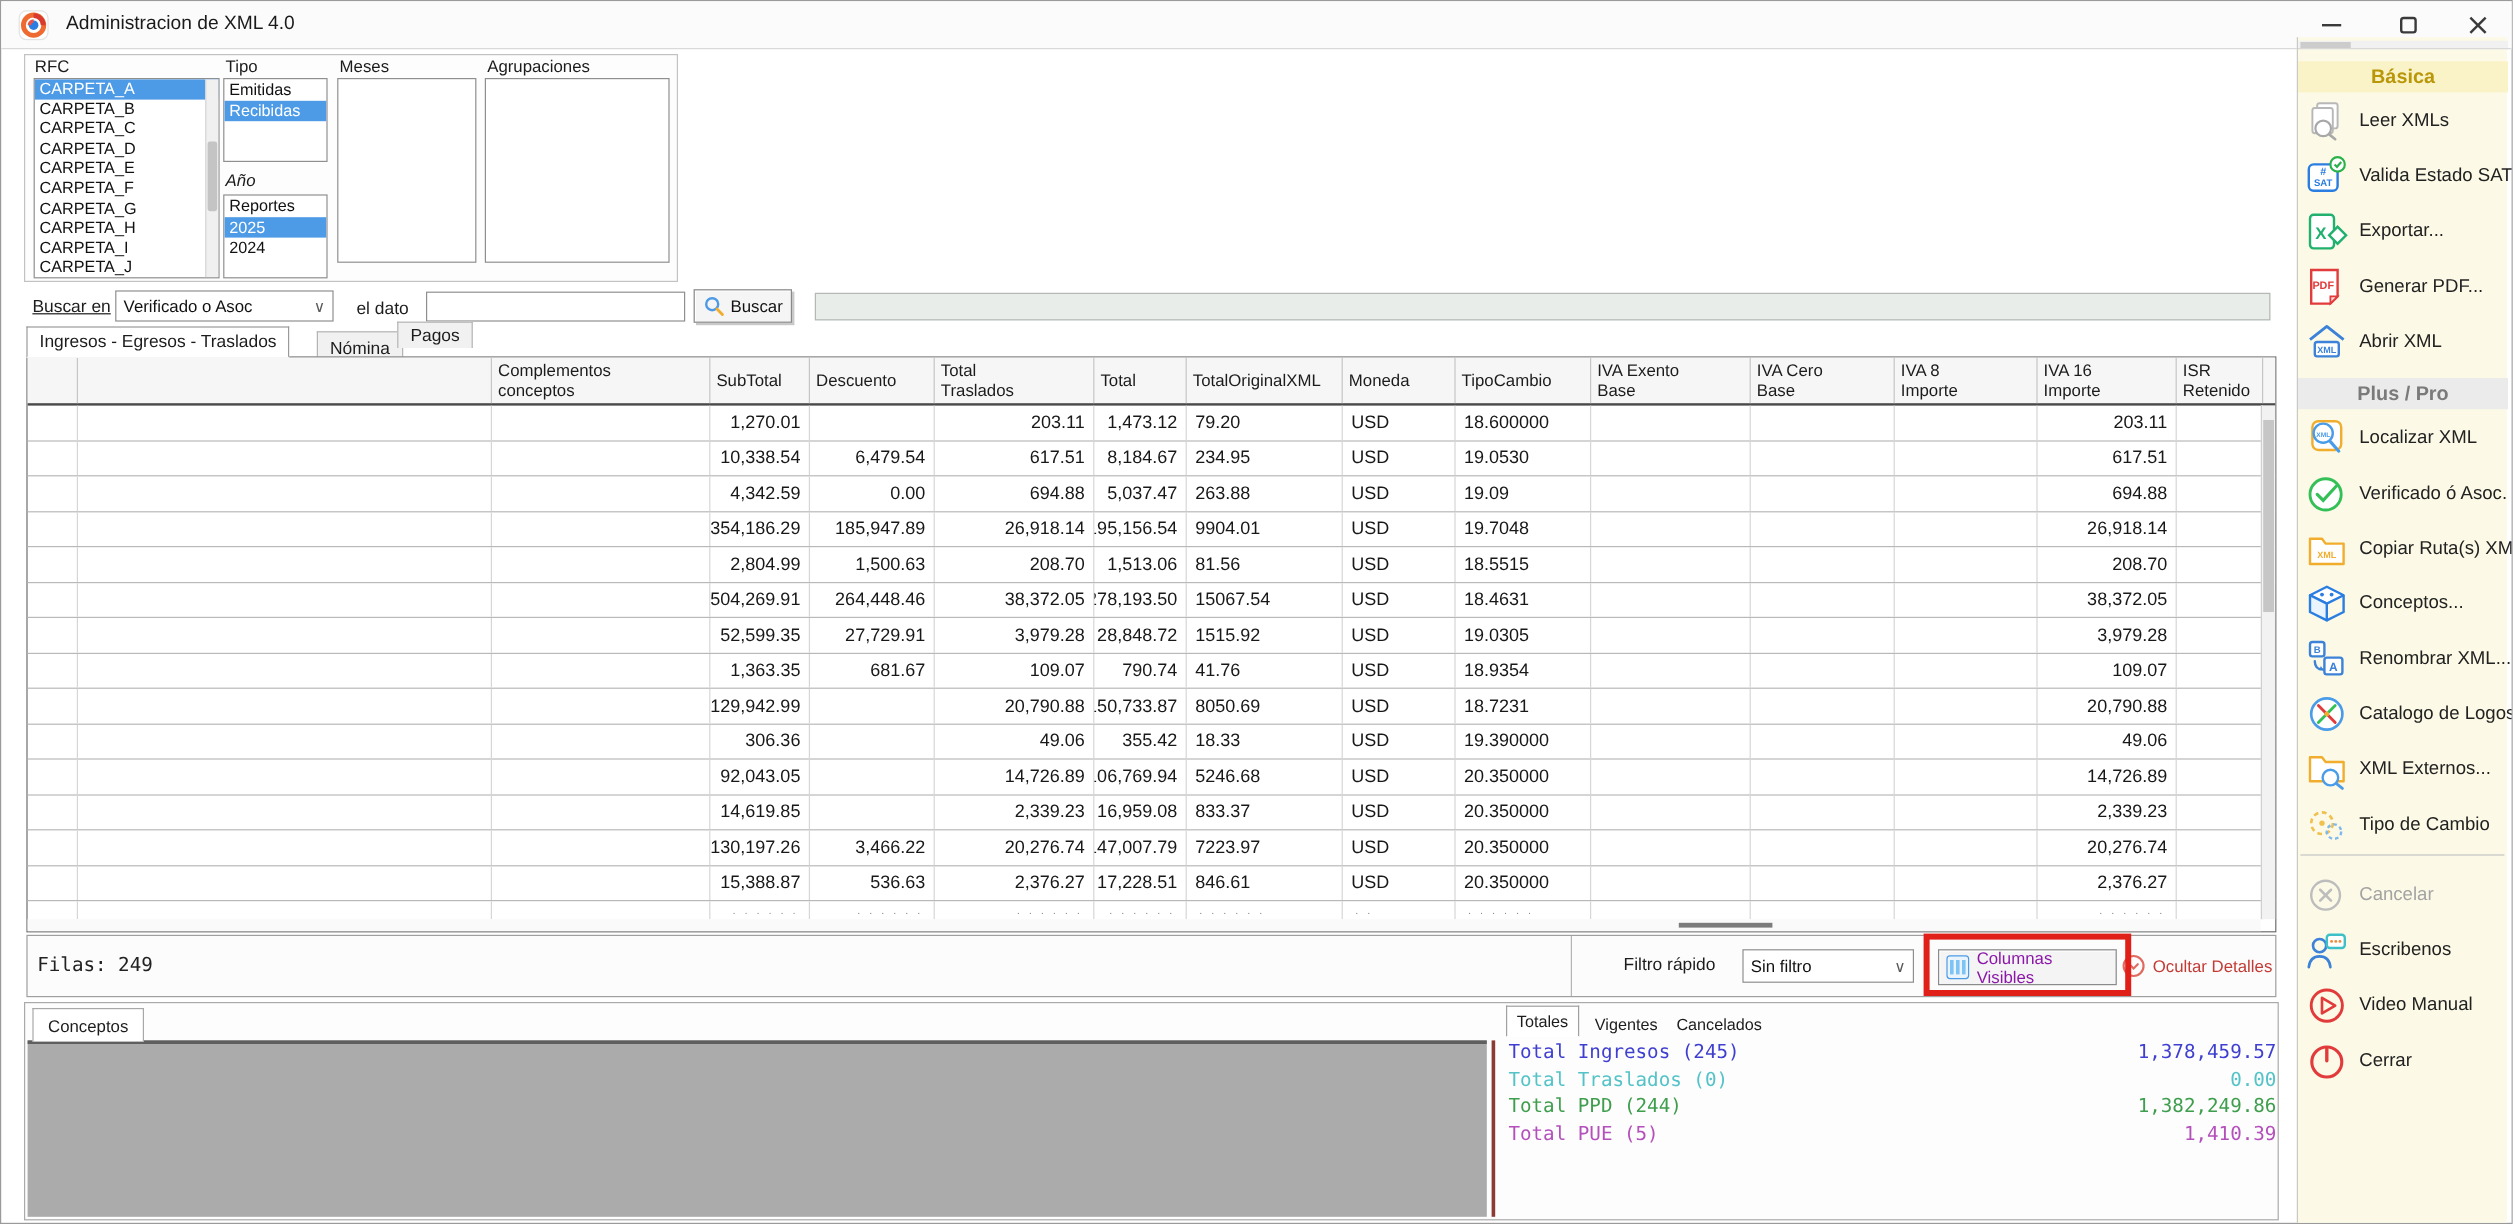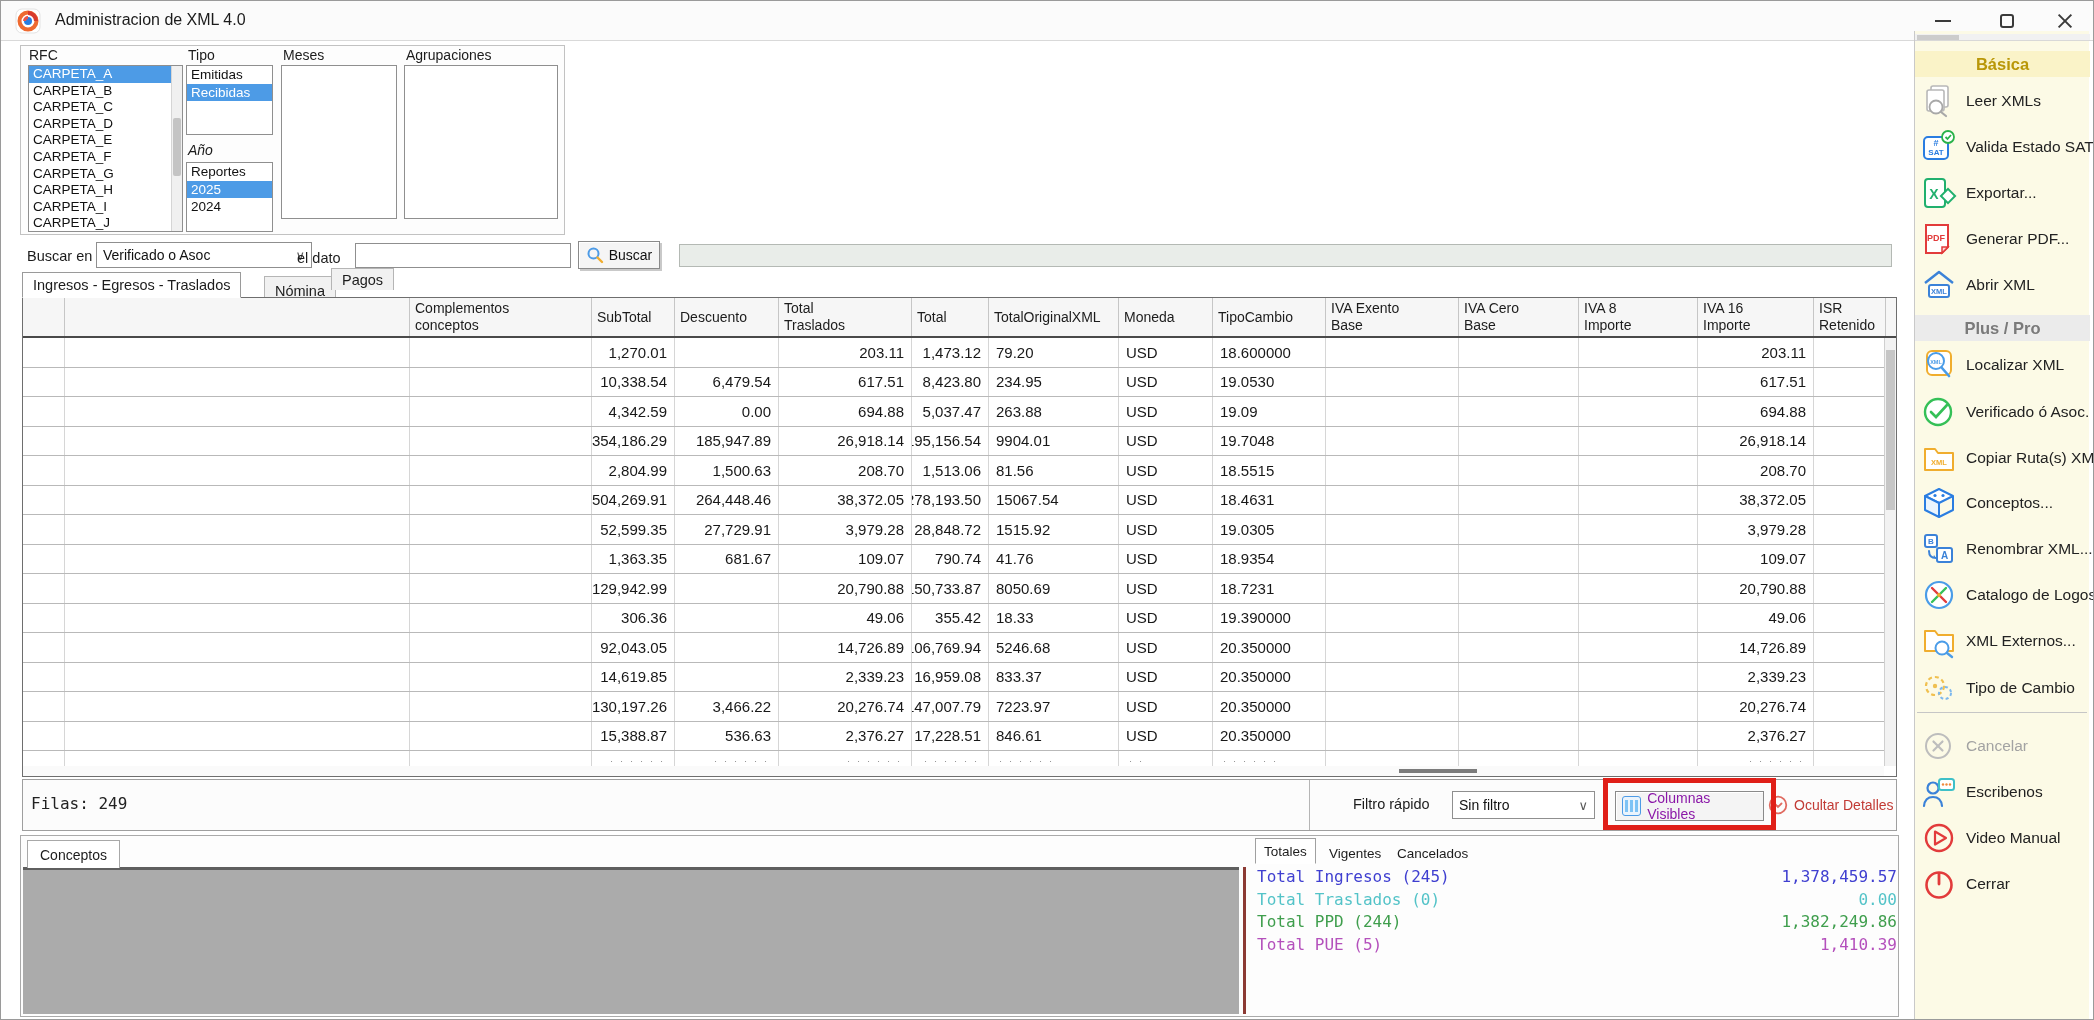--- a/index.html
+++ b/index.html
@@ -157,22 +157,22 @@
         <div class="li big">Reportes</div>
         <div class="li big sel">2025</div>
         <div class="li big">2024</div>
       </div>
   </div>
   <div class="flabel" style="left:282px;top:46px;">Meses</div>
   <div class="listbox" style="left:280px;top:64px;width:116px;height:154px;"></div>
   <div class="flabel" style="left:405px;top:46px;">Agrupaciones</div>
   <div class="listbox" style="left:403px;top:64px;width:154px;height:154px;"></div>
 
-  <div class="srow-label" style="left:26px;top:247px;">Buscar en</div>
-  <div class="combo" style="left:95px;top:241px;width:216px;height:26px;">
+  <div class="srow-label" style="left:26px;top:247px;text-decoration:underline;">Buscar en</div>
+  <div class="combo" style="left:95px;top:241px;width:182px;height:26px;">
     <span>Verificado o Asoc</span>
     <span class="chev">∨</span>
   </div>
   <div class="srow-label" style="left:296px;top:249px;">el dato</div>
   <input class="textinput" style="left: 354px; top: 242px; width: 216px; height: 25px;" value="">
   <div class="btn-buscar">
     <svg class="mag-ico" viewBox="0 0 18 18">
       <circle cx="7.5" cy="7.5" r="5" fill="none" stroke="#4d9be6" stroke-width="2"></circle>
       <line x1="11.5" y1="11.5" x2="16" y2="16" stroke="#f0ad2e" stroke-width="2.4" stroke-linecap="round"></line>
     </svg>
@@ -233,21 +233,21 @@
           <div class="c r" style="width: 116px;">203.11</div>
           <div class="c r" style="width: 72px;"></div>
         </div>
         <div class="grow">
           <div class="c l" style="width: 42px;"></div>
           <div class="c l" style="width: 345px;"></div>
           <div class="c l" style="width: 182px;"></div>
           <div class="c r" style="width: 83px;">10,338.54</div>
           <div class="c r" style="width: 104px;">6,479.54</div>
           <div class="c r" style="width: 133px;">617.51</div>
-          <div class="c r" style="width: 77px;">8,423.80</div>
+          <div class="c r" style="width: 77px;">8,184.67</div>
           <div class="c l" style="width: 130px;">234.95</div>
           <div class="c l" style="width: 94px;">USD</div>
           <div class="c l" style="width: 113px;">19.0530</div>
           <div class="c r" style="width: 133px;"></div>
           <div class="c r" style="width: 120px;"></div>
           <div class="c r" style="width: 119px;"></div>
           <div class="c r" style="width: 116px;">617.51</div>
           <div class="c r" style="width: 72px;"></div>
         </div>
         <div class="grow">

